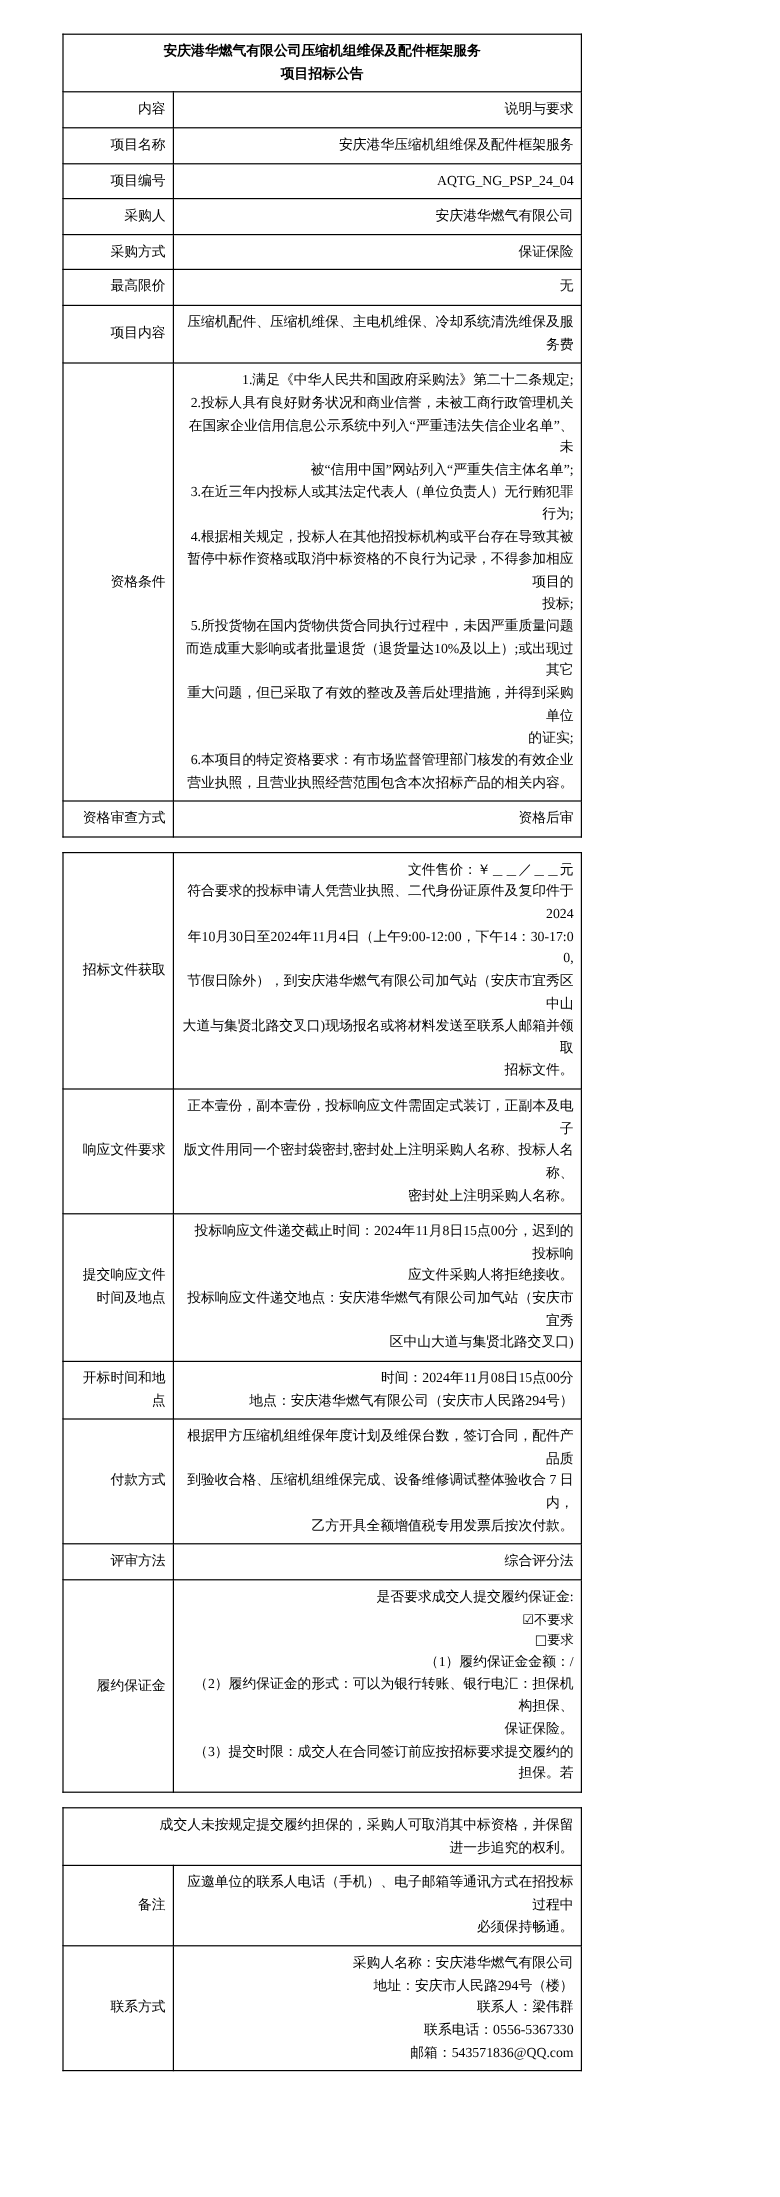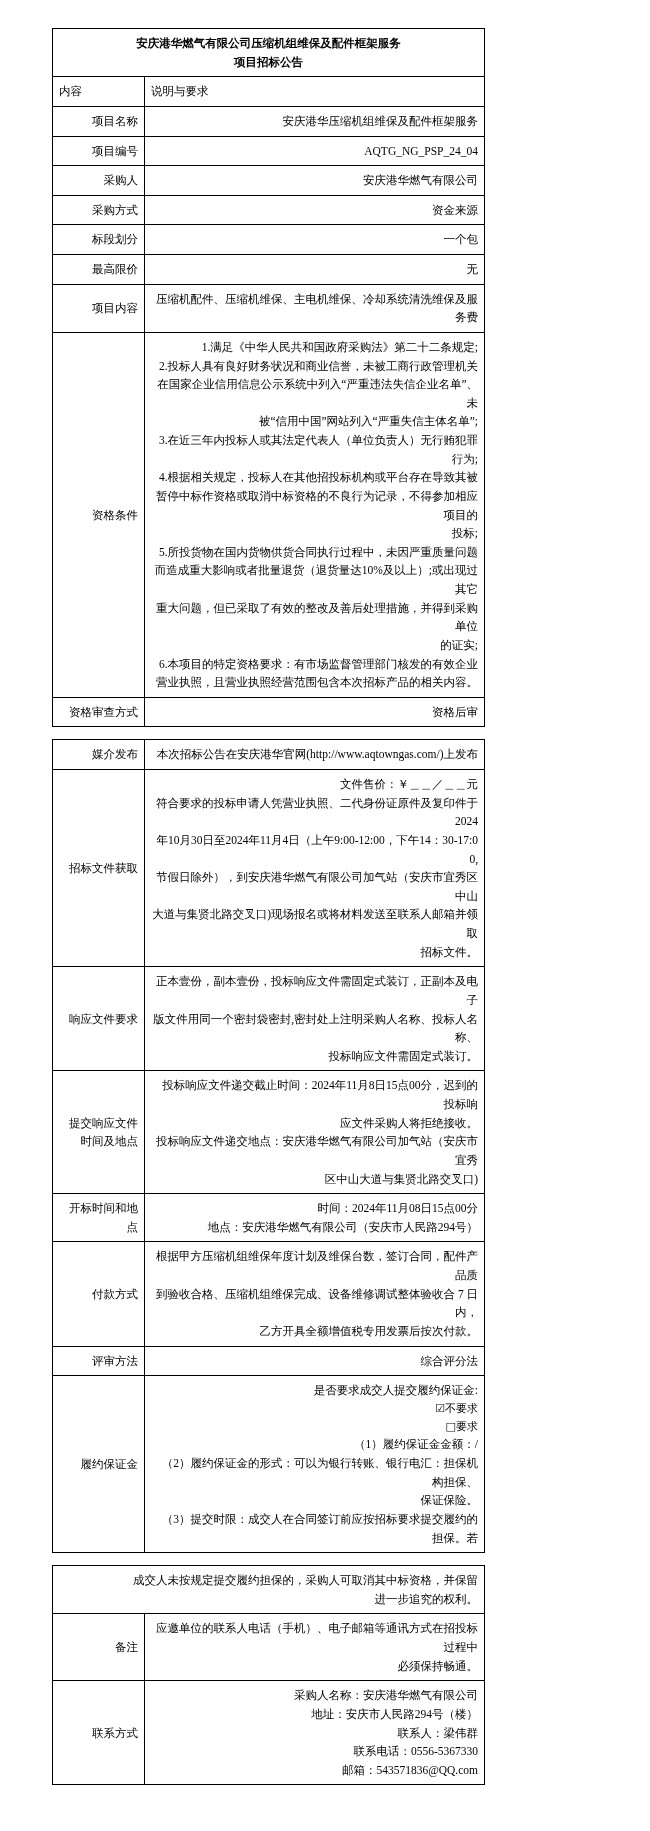--- a/index.html
+++ b/index.html
@@ -40,21 +40,21 @@
   }
   .title-line2 {
     display: block;
   }
   .lbl {
     width: 92px;
     text-align: right;
     vertical-align: middle;
   }
   .hdr {
-    text-align: left;
+    text-align: right;
     font-weight: normal;
     margin-left: 17px;
   }
   .val {
     text-align: right;
     vertical-align: middle;
   }
   .val-top {
     vertical-align: top;
   }
@@ -101,25 +101,21 @@
       <tr>
         <td class="lbl">项目编号</td>
         <td class="val">AQTG_NG_PSP_24_04</td>
       </tr>
       <tr>
         <td class="lbl">采购人</td>
         <td class="val">安庆港华燃气有限公司</td>
       </tr>
       <tr>
         <td class="lbl">采购方式</td>
-        <td class="val">资金来源</td>
-      </tr>
-      <tr>
-        <td class="lbl">标段划分</td>
-        <td class="val">一个包</td>
+        <td class="val">保证保险</td>
       </tr>
       <tr>
         <td class="lbl">最高限价</td>
         <td class="val">无</td>
       </tr>
       <tr>
         <td class="lbl">项目内容</td>
         <td class="val">压缩机配件、压缩机维保、主电机维保、冷却系统清洗维保及服务费</td>
       </tr>
 
@@ -152,43 +148,39 @@
   </table>
 
   <div class="spacer"></div>
 
   <table class="doc">
     <colgroup>
         <col style="width:92px">
         <col>
       </colgroup>
     <tbody>
-      <tr>
-        <td class="lbl">媒介发布</td>
-        <td class="val">本次招标公告在安庆港华官网(http://www.aqtowngas.com/)上发布</td>
-      </tr>
 
       <tr>
         <td class="lbl">招标文件获取</td>
         <td class="val val-top">
           <p class="ln">文件售价：￥＿＿／＿＿元</p>
           <p class="ln">符合要求的投标申请人凭营业执照、二代身份证原件及复印件于2024</p>
           <p class="ln">年10月30日至2024年11月4日（上午9:00-12:00，下午14：30-17:00,</p>
           <p class="ln">节假日除外），到安庆港华燃气有限公司加气站（安庆市宜秀区中山</p>
           <p class="ln">大道与集贤北路交叉口)现场报名或将材料发送至联系人邮箱并领取</p>
           <p class="ln">招标文件。</p>
         </td>
       </tr>
 
       <tr>
         <td class="lbl">响应文件要求</td>
         <td class="val val-top">
           <p class="ln">正本壹份，副本壹份，投标响应文件需固定式装订，正副本及电子</p>
           <p class="ln">版文件用同一个密封袋密封,密封处上注明采购人名称、投标人名称、</p>
-          <p class="ln">投标响应文件需固定式装订。</p>
+          <p class="ln">密封处上注明采购人名称。</p>
         </td>
       </tr>
 
       <tr>
         <td class="lbl">提交响应文件时间及地点</td>
         <td class="val val-top">
           <p class="ln"><span>投标响应文件递交截止时间：</span><span class="u">2024年11月8日15点00分</span><span>，迟到的投标响</span></p>
           <p class="ln">应文件采购人将拒绝接收。</p>
           <p class="ln"><span>投标响应文件递交地点：</span><span class="u">安庆港华燃气有限公司加气站（安庆市宜秀</span></p>
           <p class="ln"><span class="u">区中山大道与集贤北路交叉口)</span></p>

